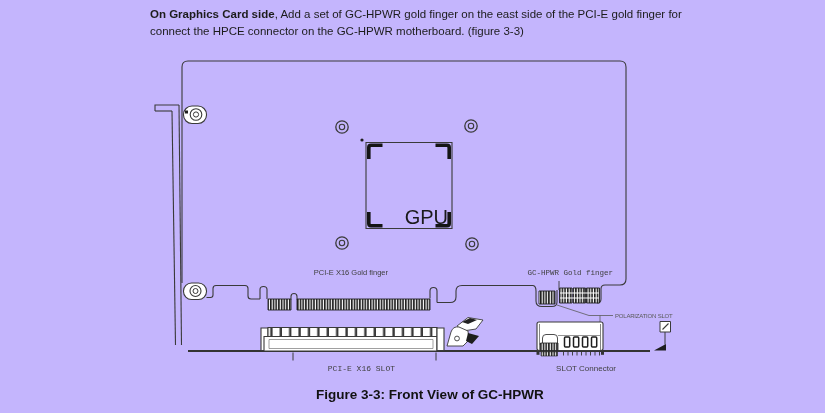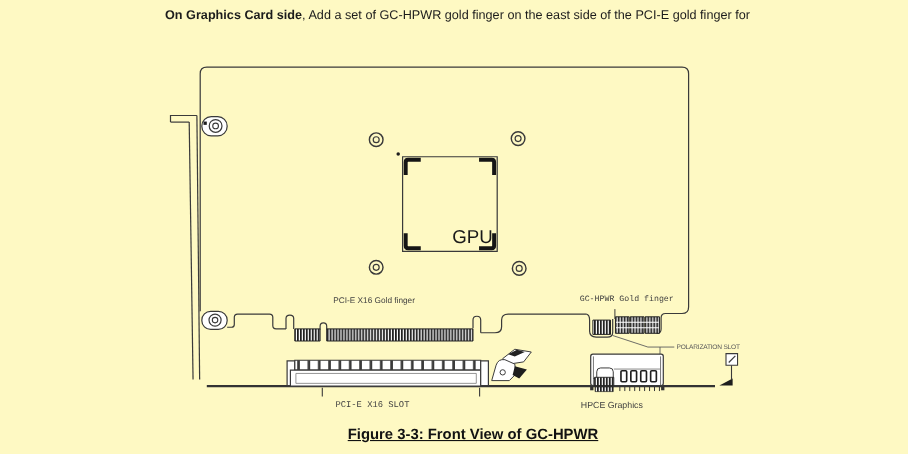--- a/index.html
+++ b/index.html
@@ -1,35 +1,36 @@
 <!DOCTYPE html>
 <html><head>
 <meta charset="utf-8">
 <style>
   html,body{margin:0;padding:0;background:#ffffff;}
-  .page{position:relative;width:825px;height:413px;background:#fef9c3;overflow:hidden;
+  .page{position:relative;width:825px;height:413px;background:#c4b5fd;overflow:hidden;
         font-family:"Liberation Sans",sans-serif;}
   .intro{position:absolute;left:150px;top:6px;width:560px;font-size:11.5px;line-height:17px;
          color:#1c1c1c;letter-spacing:0px;}
   .intro b{font-weight:bold;}
   .caption{position:absolute;left:150px;top:387px;width:560px;text-align:center;
-           font-size:13.5px;font-weight:bold;color:#121212;text-decoration:underline;}
-  .dlabel{position:absolute;color:#3f3f3f;font-size:7.5px;line-height:9px;text-align:left;}
+           font-size:13.5px;font-weight:bold;color:#121212;}
+  .dlabel{position:absolute;color:#3f3f3f;font-size:7.5px;line-height:9px;text-align:right;}
   .dlabel.small{font-size:6px;color:#5a5a5a;text-align:left;letter-spacing:-0.2px;}
-  .gpu-label{position:absolute;color:#1a1a1a;font-size:17px;text-align:right;}
+  .gpu-label{position:absolute;color:#1a1a1a;font-size:20px;text-align:right;}
   svg{position:absolute;left:0;top:0;}
   svg *{vector-effect:non-scaling-stroke;}
 </style>
 </head>
 <body>
 
 <div class="page">
 
   <div class="intro">
     <div><b>On Graphics Card side</b><span>, Add a set of GC-HPWR gold finger on the east side of the PCI-E gold finger for</span></div>
+    <div>connect the HPCE connector on the GC-HPWR motherboard. (figure 3-3)</div>
   </div>
 
   <svg width="825" height="413" viewBox="0 0 825 413">
     <defs>
       <pattern id="vhatch" width="2.7" height="4" patternUnits="userSpaceOnUse">
         <rect width="2.7" height="4" fill="#ffffff"></rect>
         <rect width="1.6" height="4" fill="#1e1e1e"></rect>
       </pattern>
       <pattern id="cells" width="9.4" height="12" patternUnits="userSpaceOnUse">
         <rect width="9.4" height="12" fill="#ffffff"></rect>
@@ -163,17 +164,17 @@
         <rect x="601" y="351.8" width="3" height="3" fill="#333333" stroke="none"></rect>
       </g>
     </g>
   </svg>
 
   <div class="gpu-label" style="left:400px;top:206px;width:48px;">GPU</div>
   <div class="dlabel" style="left:303px;top:268px;width:85px;">PCI-E X16 Gold finger</div>
   <div class="dlabel" style="left:527px;top:269px;width:86px;font-family:Liberation Mono, monospace;">GC-HPWR Gold finger</div>
   <div class="dlabel small" style="left:615px;top:312px;width:60px;">POLARIZATION SLOT</div>
   <div class="dlabel" style="left:305px;top:364px;width:90px;font-size:8px;font-family:Liberation Mono, monospace;">PCI-E X16 SLOT</div>
-  <div class="dlabel" style="left:528px;top:364px;width:88px;font-size:8px;">HPCE Graphics</div>
+  <div class="dlabel" style="left:528px;top:364px;width:88px;font-size:8px;">SLOT Connector</div>
 
   <div class="caption">Figure 3-3: Front View of GC-HPWR</div>
 
 </div>
 
 </body></html>

